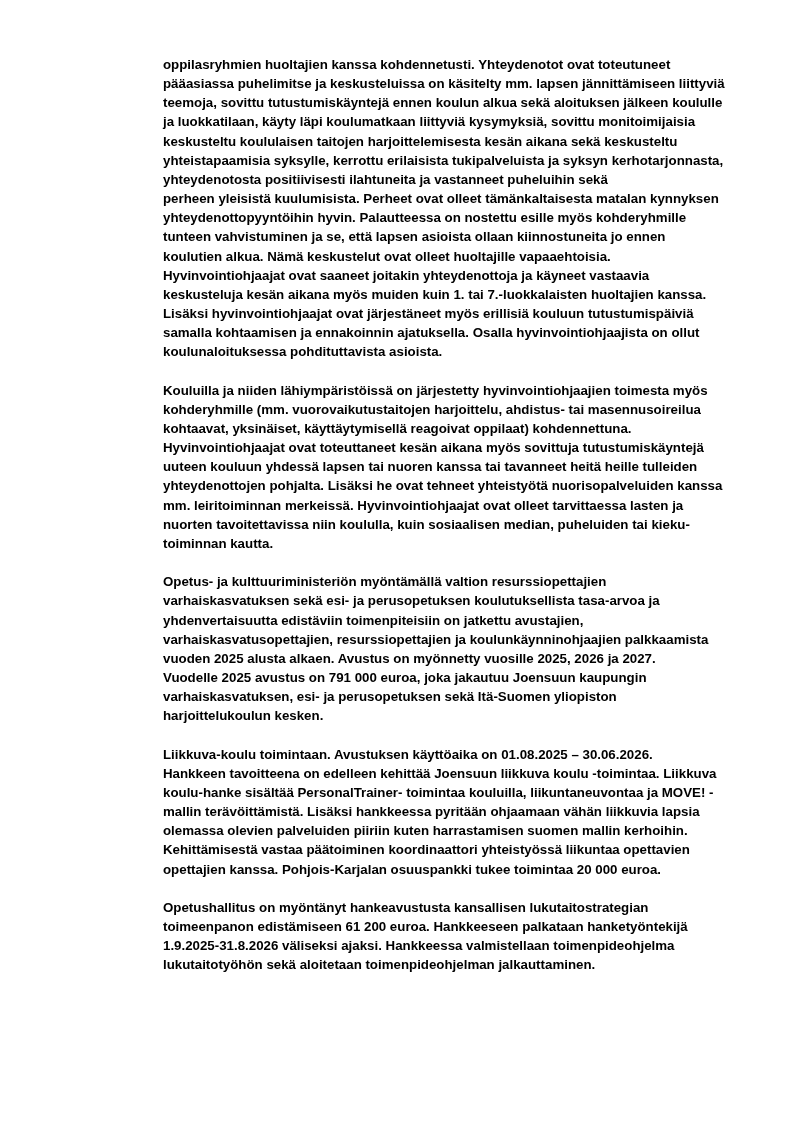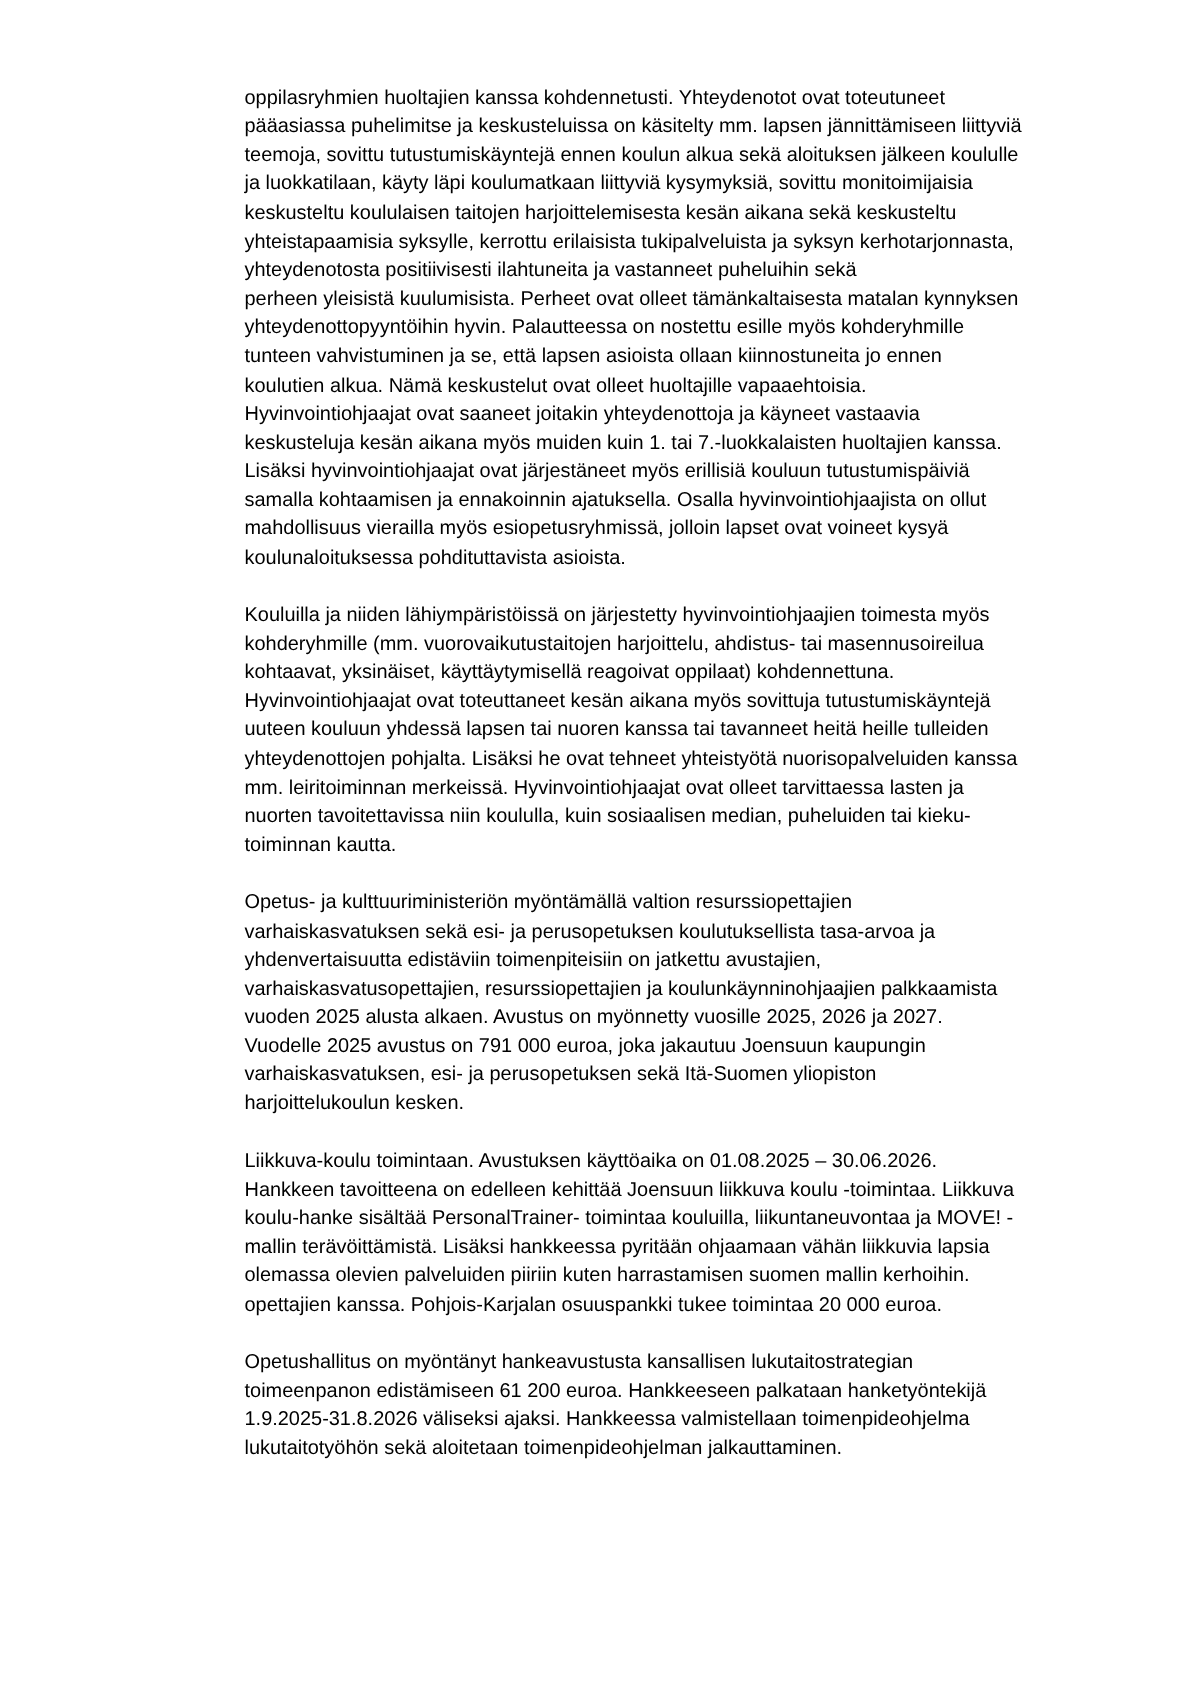--- a/index.html
+++ b/index.html
@@ -2,21 +2,21 @@
 <html><head>
   <meta charset="utf-8">
   <style>
     html, body { margin: 0; padding: 0; background: #ffffff; }
     body { width: 794px; height: 1122px; position: relative; overflow: hidden; }
     .page {
       position: absolute; left: 163px; top: 55px; width: 620px;
       font-family: "Liberation Sans", sans-serif;
       font-size: 13.3px; line-height: 19.15px; color: #000000;
     }
-    .para { margin: 0 0 19.15px 0; }
+    .para { margin: 0 0 19.15px 0; font-weight: bold; }
     .line { display: block; white-space: nowrap; }
   </style>
 </head>
 <body>
 
 <div class="page" id="page">
     <p class="para">
       <span class="line">oppilasryhmien huoltajien kanssa kohdennetusti. Yhteydenotot ovat toteutuneet</span>
       <span class="line">pääasiassa puhelimitse ja keskusteluissa on käsitelty mm. lapsen jännittämiseen liittyviä</span>
       <span class="line">teemoja, sovittu tutustumiskäyntejä ennen koulun alkua sekä aloituksen jälkeen koululle</span>
@@ -25,21 +25,20 @@
       <span class="line">yhteistapaamisia syksylle, kerrottu erilaisista tukipalveluista ja syksyn kerhotarjonnasta,</span>
       <span class="line">yhteydenotosta positiivisesti ilahtuneita ja vastanneet puheluihin sekä</span>
       <span class="line">perheen yleisistä kuulumisista. Perheet ovat olleet tämänkaltaisesta matalan kynnyksen</span>
       <span class="line">yhteydenottopyyntöihin hyvin. Palautteessa on nostettu esille myös kohderyhmille</span>
       <span class="line">tunteen vahvistuminen ja se, että lapsen asioista ollaan kiinnostuneita jo ennen</span>
       <span class="line">koulutien alkua. Nämä keskustelut ovat olleet huoltajille vapaaehtoisia.</span>
       <span class="line">Hyvinvointiohjaajat ovat saaneet joitakin yhteydenottoja ja käyneet vastaavia</span>
       <span class="line">keskusteluja kesän aikana myös muiden kuin 1. tai 7.-luokkalaisten huoltajien kanssa.</span>
       <span class="line">Lisäksi hyvinvointiohjaajat ovat järjestäneet myös erillisiä kouluun tutustumispäiviä</span>
       <span class="line">samalla kohtaamisen ja ennakoinnin ajatuksella. Osalla hyvinvointiohjaajista on ollut</span>
-      <span class="line">mahdollisuus vierailla myös esiopetusryhmissä, jolloin lapset ovat voineet kysyä</span>
       <span class="line">koulunaloituksessa pohdituttavista asioista.</span>
     </p>
     <p class="para">
       <span class="line">Kouluilla ja niiden lähiympäristöissä on järjestetty hyvinvointiohjaajien toimesta myös</span>
       <span class="line">kohderyhmille (mm. vuorovaikutustaitojen harjoittelu, ahdistus- tai masennusoireilua</span>
       <span class="line">kohtaavat, yksinäiset, käyttäytymisellä reagoivat oppilaat) kohdennettuna.</span>
       <span class="line">Hyvinvointiohjaajat ovat toteuttaneet kesän aikana myös sovittuja tutustumiskäyntejä</span>
       <span class="line">uuteen kouluun yhdessä lapsen tai nuoren kanssa tai tavanneet heitä heille tulleiden</span>
       <span class="line">yhteydenottojen pohjalta. Lisäksi he ovat tehneet yhteistyötä nuorisopalveluiden kanssa</span>
       <span class="line">mm. leiritoiminnan merkeissä. Hyvinvointiohjaajat ovat olleet tarvittaessa lasten ja</span>
@@ -55,20 +54,21 @@
       <span class="line">Vuodelle 2025 avustus on 791 000 euroa, joka jakautuu Joensuun kaupungin</span>
       <span class="line">varhaiskasvatuksen, esi- ja perusopetuksen sekä Itä-Suomen yliopiston</span>
       <span class="line">harjoittelukoulun kesken.</span>
     </p>
     <p class="para">
       <span class="line">Liikkuva-koulu toimintaan. Avustuksen käyttöaika on 01.08.2025 – 30.06.2026.</span>
       <span class="line">Hankkeen tavoitteena on edelleen kehittää Joensuun liikkuva koulu -toimintaa. Liikkuva</span>
       <span class="line">koulu-hanke sisältää PersonalTrainer- toimintaa kouluilla, liikuntaneuvontaa ja MOVE! -</span>
       <span class="line">mallin terävöittämistä. Lisäksi hankkeessa pyritään ohjaamaan vähän liikkuvia lapsia</span>
       <span class="line">olemassa olevien palveluiden piiriin kuten harrastamisen suomen mallin kerhoihin.</span>
+      <span class="line">Kehittämisestä vastaa päätoiminen koordinaattori yhteistyössä liikuntaa opettavien</span>
       <span class="line">opettajien kanssa. Pohjois-Karjalan osuuspankki tukee toimintaa 20 000 euroa.</span>
     </p>
     <p class="para">
       <span class="line">Opetushallitus on myöntänyt hankeavustusta kansallisen lukutaitostrategian</span>
       <span class="line">toimeenpanon edistämiseen 61 200 euroa. Hankkeeseen palkataan hanketyöntekijä</span>
       <span class="line">1.9.2025-31.8.2026 väliseksi ajaksi. Hankkeessa valmistellaan toimenpideohjelma</span>
       <span class="line">lukutaitotyöhön sekä aloitetaan toimenpideohjelman jalkauttaminen.</span>
     </p>
   </div>
 

